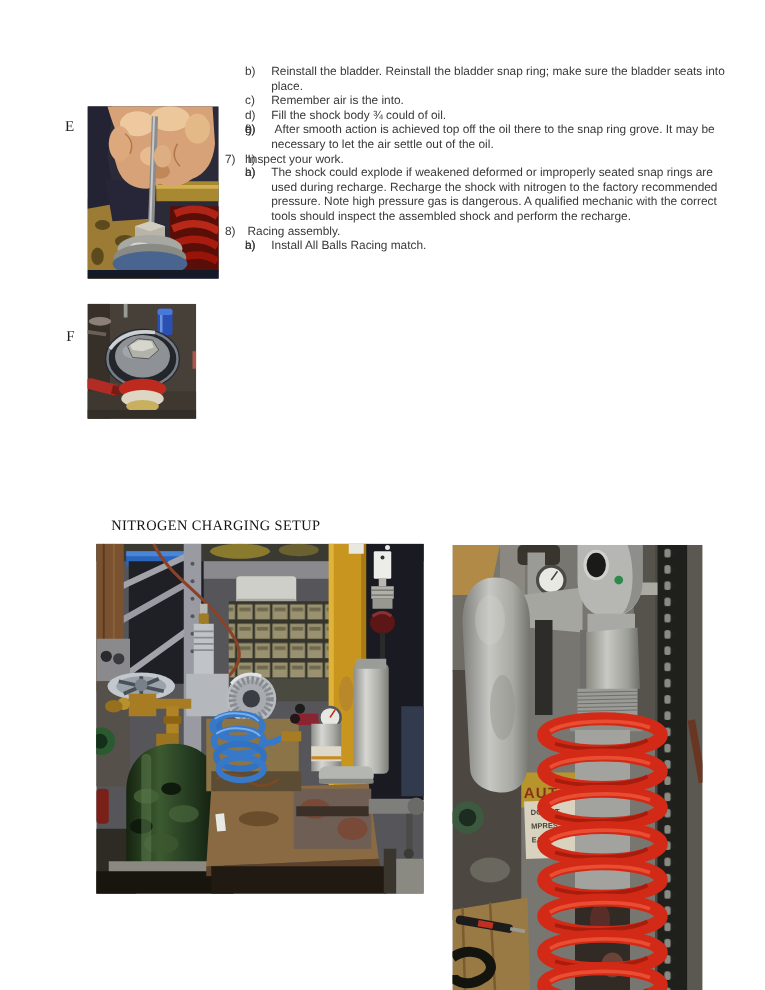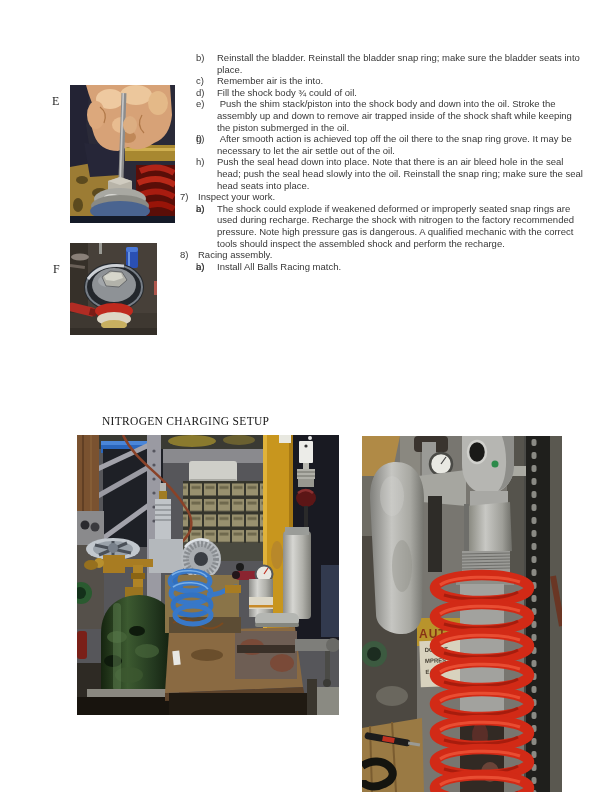--- a/index.html
+++ b/index.html
@@ -11,21 +11,21 @@
   .instructions{position:absolute;left:180px;top:52px;width:405px;
                 font-size:9.5px;line-height:11.6px;color:#383838;}
   .inst{position:relative;}
   .inst .lab{position:absolute;top:0;}
   .inst.num{padding-left:18px;}
   .inst.num .lab{left:0;}
   .inst.sub{padding-left:37px;}
   .inst.sub .lab{left:16px;}
   .inst .txt{white-space:pre-wrap;}
   .heading{position:absolute;left:89px;top:415px;font-family:"Liberation Serif",serif;
-           font-size:11.5px;letter-spacing:.3px;color:#151515;margin-left:13px;}
+           font-size:11.5px;letter-spacing:.3px;color:#151515;}
   .photo{position:absolute;line-height:0;}
   .photoE{left:70px;top:85px;}
   .photoF{left:70px;top:243px;}
   .photoL{left:77px;top:435px;}
   .photoR{left:362px;top:436px;}
   svg{display:block;}
 </style>
 </head>
 <body>
 
@@ -115,24 +115,24 @@
         <ellipse cx="44" cy="82" rx="13" ry="5" fill="#c8b060"></ellipse>
       </g>
       <rect x="0" y="85" width="87" height="7" fill="#332e28"></rect>
     </svg>
   </div>
 
   <div id="instructions" class="instructions">
       <div class="inst sub"><span class="lab">b)</span><span class="txt">Reinstall the bladder. Reinstall the bladder snap ring; make sure the bladder seats into place.</span></div>
       <div class="inst sub"><span class="lab">c)</span><span class="txt">Remember air is the into.</span></div>
       <div class="inst sub"><span class="lab">d)</span><span class="txt">Fill the shock body ¾ could of oil.</span></div>
-      <div class="inst sub"><span class="lab">e)</span><span class="txt"> Push the shim stack/piston into the shock body and down into the oil. Stroke the assembly up and down to remove air trapped inside of the shock shaft while keeping the piston submerged in the oil.</span></div>
+      <div class="inst sub"><span class="lab">e)</span></div>
       <div class="inst sub"><span class="lab">f)</span></div>
       <div class="inst sub"><span class="lab">g)</span><span class="txt"> After smooth action is achieved top off the oil there to the snap ring grove. It may be necessary to let the air settle out of the oil.</span></div>
-      <div class="inst sub"><span class="lab">h)</span><span class="txt">Push the seal head down into place. Note that there is an air bleed hole in the seal head; push the seal head slowly into the oil. Reinstall the snap ring; make sure the seal head seats into place.</span></div>
+      <div class="inst sub"><span class="lab">h)</span></div>
       <div class="inst num"><span class="lab">7)</span><span class="txt">Inspect your work.</span></div>
       <div class="inst sub"><span class="lab">a)</span></div>
       <div class="inst sub"><span class="lab">b)</span><span class="txt">The shock could explode if weakened deformed or improperly seated snap rings are used during recharge. Recharge the shock with nitrogen to the factory recommended pressure. Note high pressure gas is dangerous. A qualified mechanic with the correct tools should inspect the assembled shock and perform the recharge.</span></div>
       <div class="inst num"><span class="lab">8)</span><span class="txt">Racing assembly.</span></div>
       <div class="inst sub"><span class="lab">a)</span></div>
       <div class="inst sub"><span class="lab">b)</span><span class="txt">Install All Balls Racing match.</span></div>
     </div>
 
   <div class="heading">NITROGEN CHARGING SETUP</div>
 

